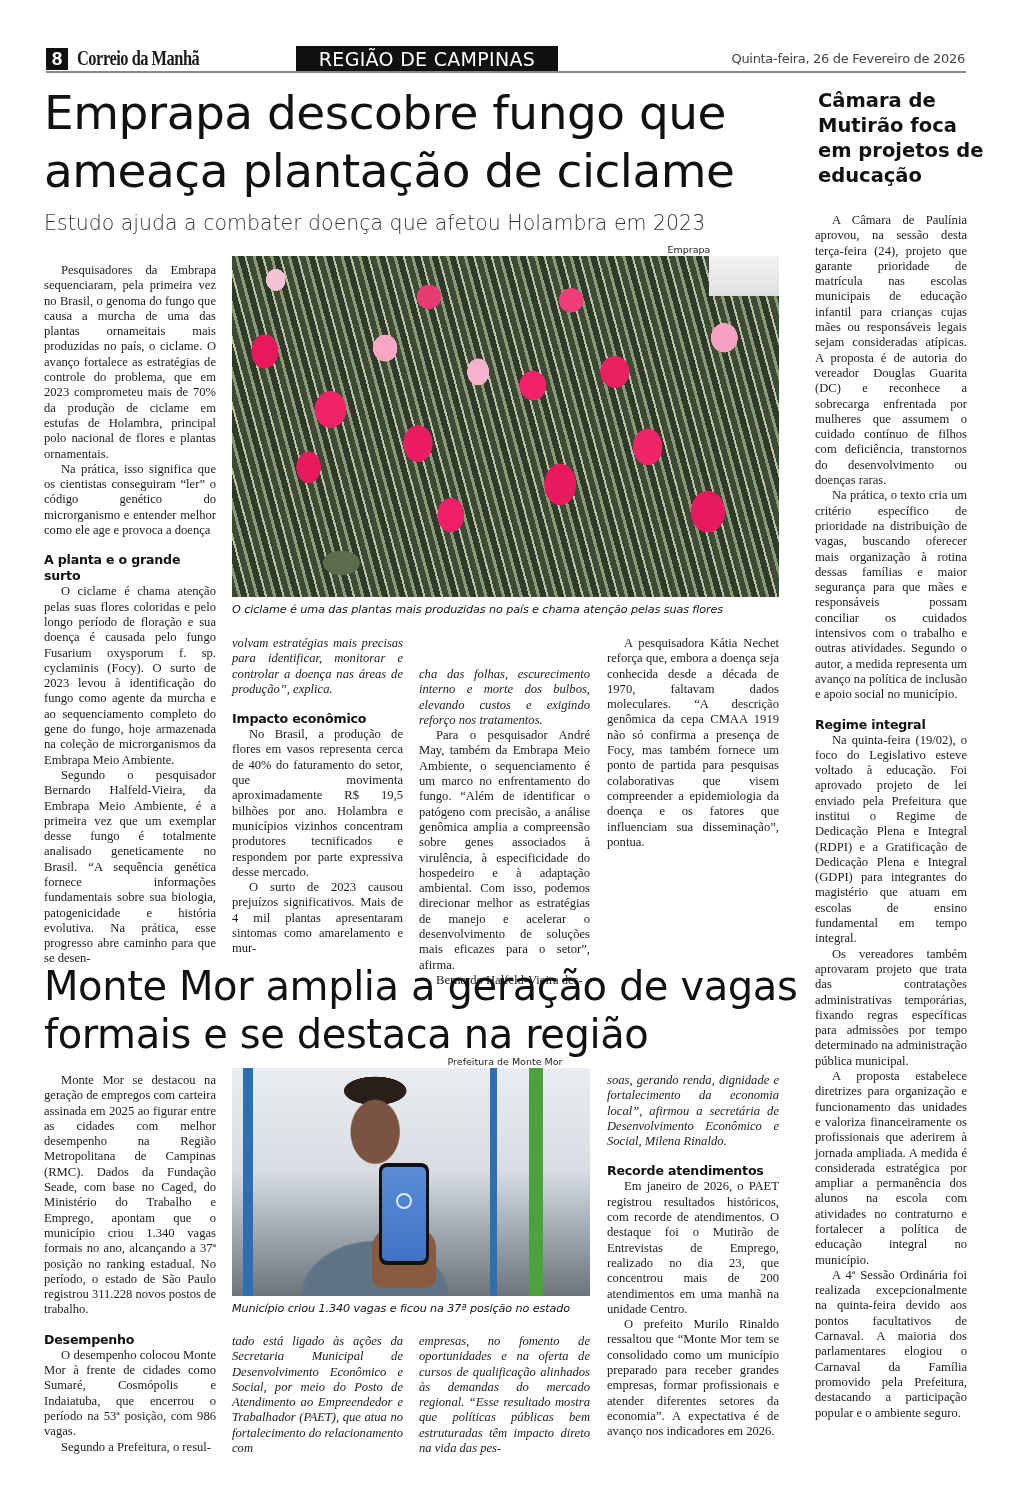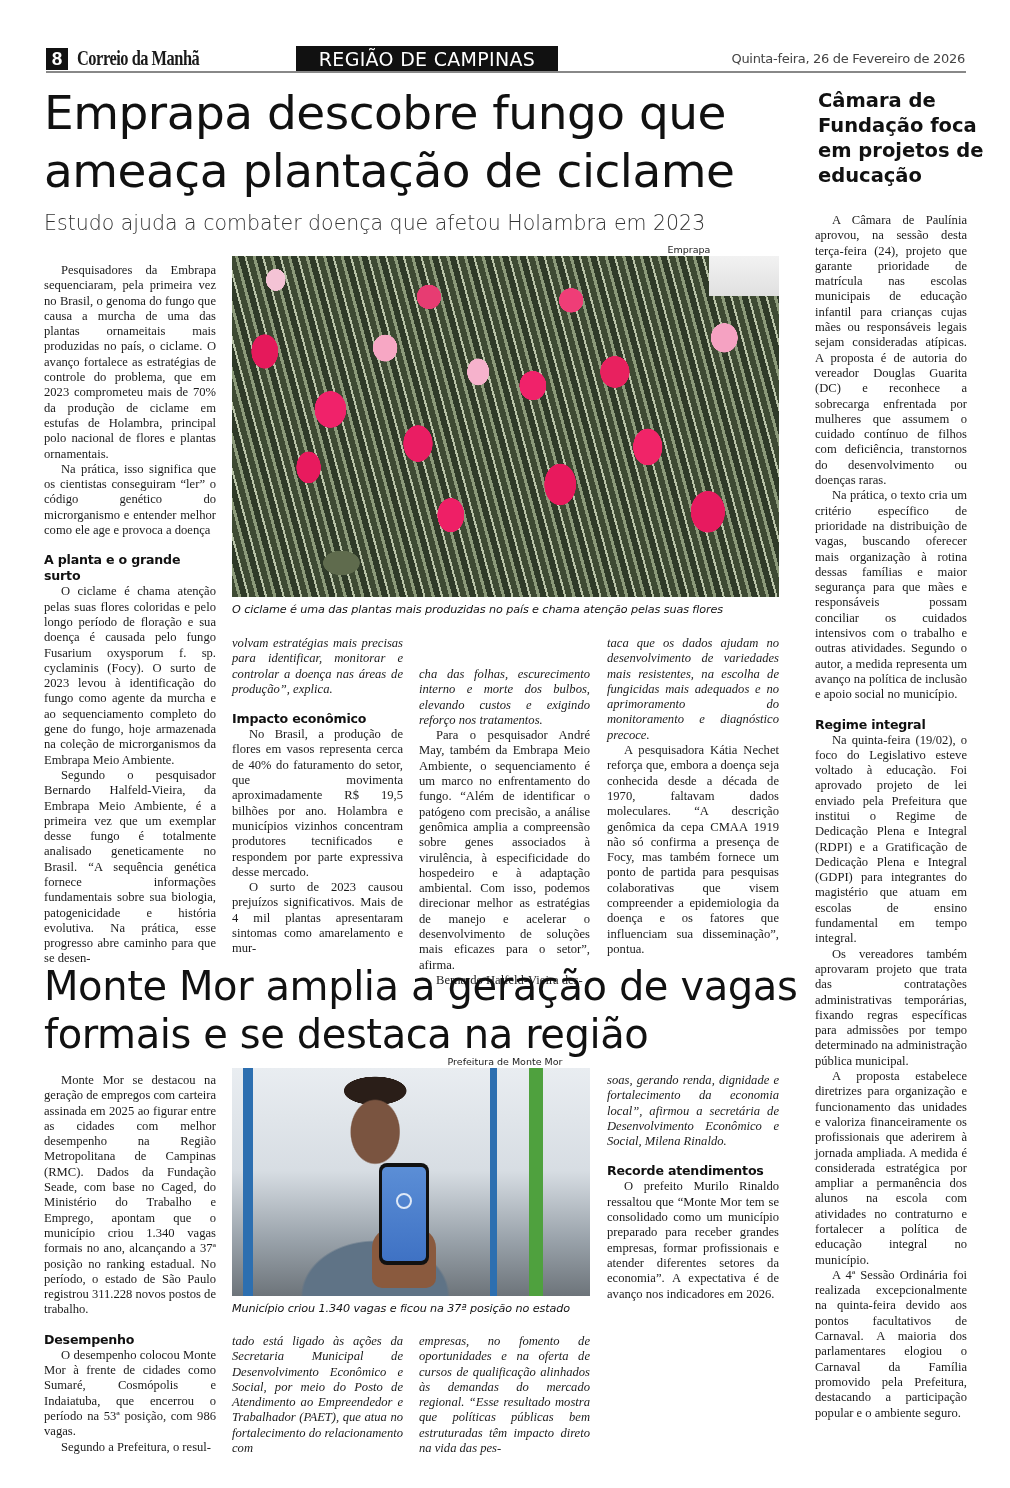--- a/index.html
+++ b/index.html
@@ -116,25 +116,24 @@
   <p>O surto de 2023 causou prejuízos significativos. Mais de 4 mil plantas apresentaram sintomas como amarelamento e mur-</p>
 </div>
 
 <div class="col" style="left:419px; top:636px; width:171px;margin-top:31px;">
   <p class="noindent">cha das folhas, escurecimento interno e morte dos bulbos, elevando custos e exigindo reforço nos tratamentos.</p>
   <p>Para o pesquisador André May, também da Embrapa Meio Ambiente, o sequenciamento é um marco no enfrentamento do fungo. “Além de identificar o patógeno com precisão, a análise genômica amplia a compreensão sobre genes associados à virulência, à especificidade do hospedeiro e à adaptação ambiental. Com isso, podemos direcionar melhor as estratégias de manejo e acelerar o desenvolvimento de soluções mais eficazes para o setor”, afirma.</p>
   <p>Bernardo Halfeld-Vieira des-</p>
 </div>
 
 <div class="col" style="left:607px; top:636px; width:172px;">
-  <p class="noindent">taca que os dados ajudam no desenvolvimento de variedades mais resistentes, na escolha de fungicidas mais adequados e no aprimoramento do monitoramento e diagnóstico precoce.</p>
   <p>A pesquisadora Kátia Nechet reforça que, embora a doença seja conhecida desde a década de 1970, faltavam dados moleculares. “A descrição genômica da cepa CMAA 1919 não só confirma a presença de Focy, mas também fornece um ponto de partida para pesquisas colaborativas que visem compreender a epidemiologia da doença e os fatores que influenciam sua disseminação”, pontua.</p>
 </div>
 
-<h2 class="side-head">Câmara de Fundação foca em projetos de educação</h2>
+<h2 class="side-head">Câmara de Mutirão foca em projetos de educação</h2>
 <div class="col" style="left:815px; top:213px; width:152px;">
   <p>A Câmara de Paulínia aprovou, na sessão desta terça-feira (24), projeto que garante prioridade de matrícula nas escolas municipais de educação infantil para crianças cujas mães ou responsáveis legais sejam consideradas atípicas. A proposta é de autoria do vereador Douglas Guarita (DC) e reconhece a sobrecarga enfrentada por mulheres que assumem o cuidado contínuo de filhos com deficiência, transtornos do desenvolvimento ou doenças raras.</p>
   <p>Na prática, o texto cria um critério específico de prioridade na distribuição de vagas, buscando oferecer mais organização à rotina dessas famílias e maior segurança para que mães e responsáveis possam conciliar os cuidados intensivos com o trabalho e outras atividades. Segundo o autor, a medida representa um avanço na política de inclusão e apoio social no município.</p>
   <div class="sub gap">Regime integral</div>
   <p>Na quinta-feira (19/02), o foco do Legislativo esteve voltado à educação. Foi aprovado projeto de lei enviado pela Prefeitura que institui o Regime de Dedicação Plena e Integral (RDPI) e a Gratificação de Dedicação Plena e Integral (GDPI) para integrantes do magistério que atuam em escolas de ensino fundamental em tempo integral.</p>
   <p>Os vereadores também aprovaram projeto que trata das contratações administrativas temporárias, fixando regras específicas para admissões por tempo determinado na administração pública municipal.</p>
   <p>A proposta estabelece diretrizes para organização e funcionamento das unidades e valoriza financeiramente os profissionais que aderirem à jornada ampliada. A medida é considerada estratégica por ampliar a permanência dos alunos na escola com atividades no contraturno e fortalecer a política de educação integral no município.</p>
   <p>A 4ª Sessão Ordinária foi realizada excepcionalmente na quinta-feira devido aos pontos facultativos de Carnaval. A maioria dos parlamentares elogiou o Carnaval da Família promovido pela Prefeitura, destacando a participação popular e o ambiente seguro.</p>
 </div>
 
@@ -162,14 +161,15 @@
   <p class="noindent">tado está ligado às ações da Secretaria Municipal de Desenvolvimento Econômico e Social, por meio do Posto de Atendimento ao Empreendedor e Trabalhador (PAET), que atua no fortalecimento do relacionamento com</p>
 </div>
 
 <div class="col" style="left:419px; top:1334px; width:171px;">
   <p class="noindent">empresas, no fomento de oportunidades e na oferta de cursos de qualificação alinhados às demandas do mercado regional. “Esse resultado mostra que políticas públicas bem estruturadas têm impacto direto na vida das pes-</p>
 </div>
 
 <div class="col" style="left:607px; top:1073px; width:172px;">
   <p class="noindent">soas, gerando renda, dignidade e fortalecimento da economia local”, afirmou a secretária de Desenvolvimento Econômico e Social, Milena Rinaldo.</p>
   <div class="sub gap">Recorde atendimentos</div>
+  <p>Em janeiro de 2026, o PAET registrou resultados históricos, com recorde de atendimentos. O destaque foi o Mutirão de Entrevistas de Emprego, realizado no dia 23, que concentrou mais de 200 atendimentos em uma manhã na unidade Centro.</p>
   <p>O prefeito Murilo Rinaldo ressaltou que “Monte Mor tem se consolidado como um município preparado para receber grandes empresas, formar profissionais e atender diferentes setores da economia”. A expectativa é de avanço nos indicadores em 2026.</p>
 </div>
 
 </body></html>

